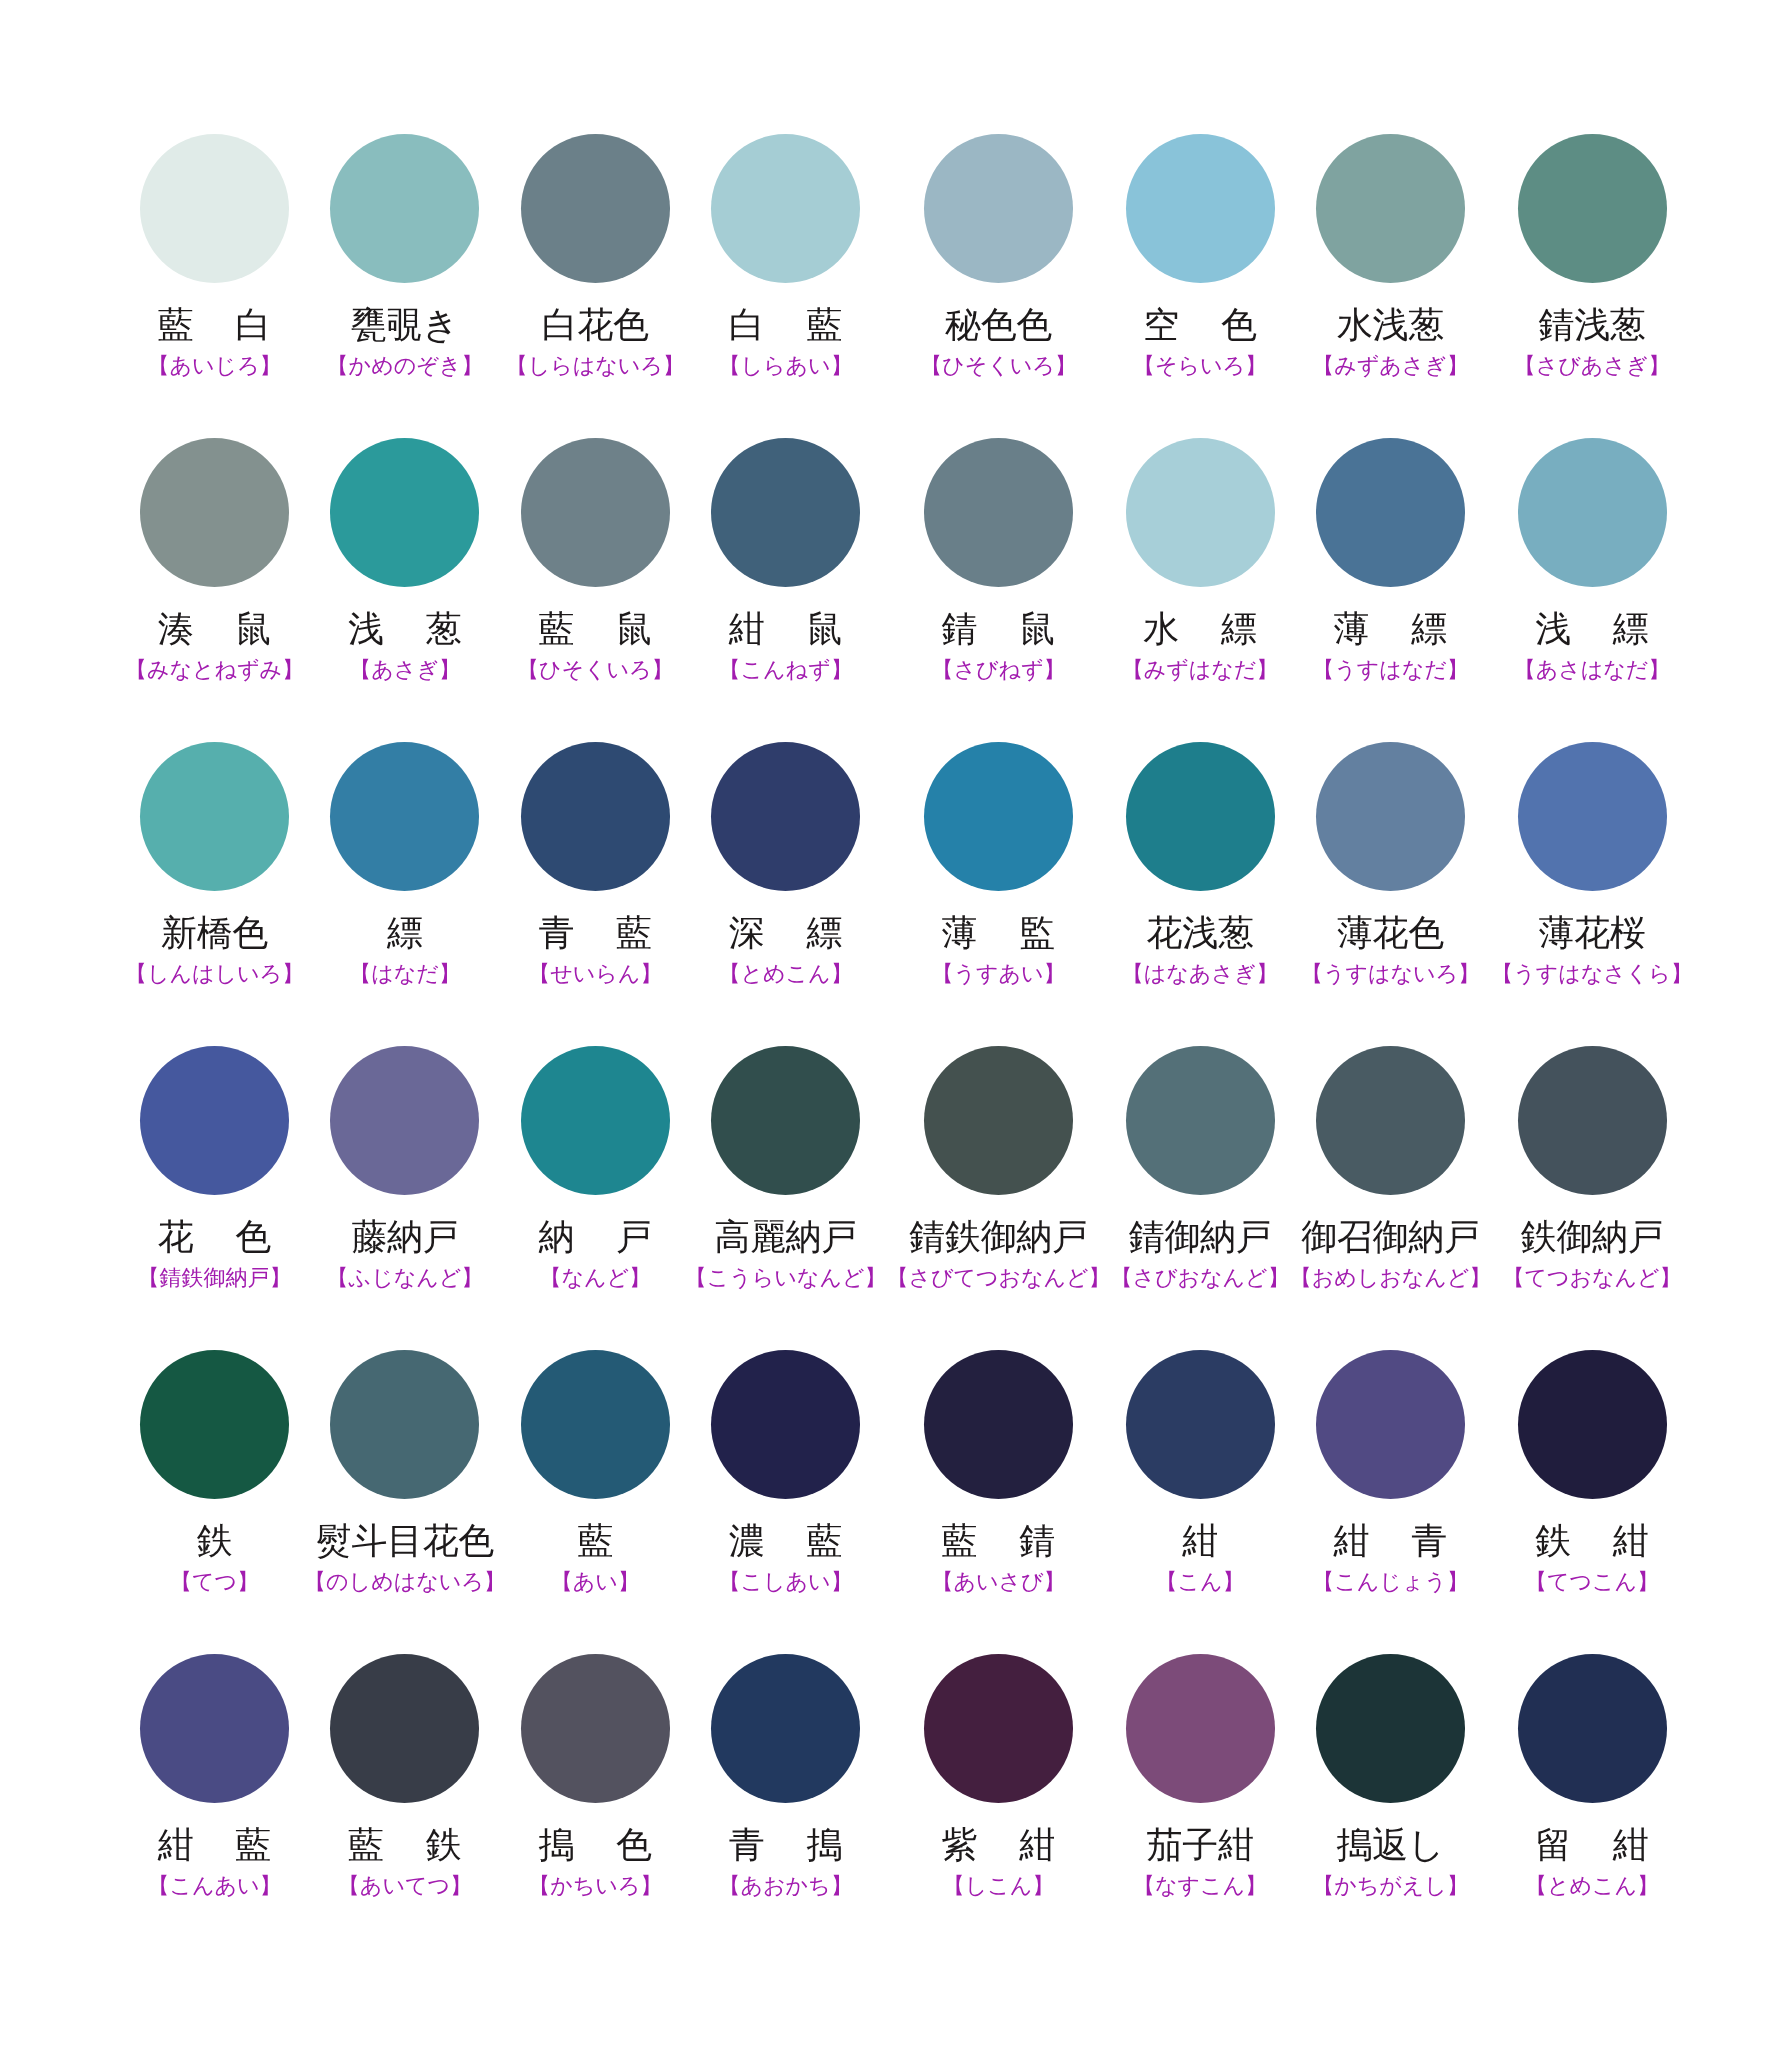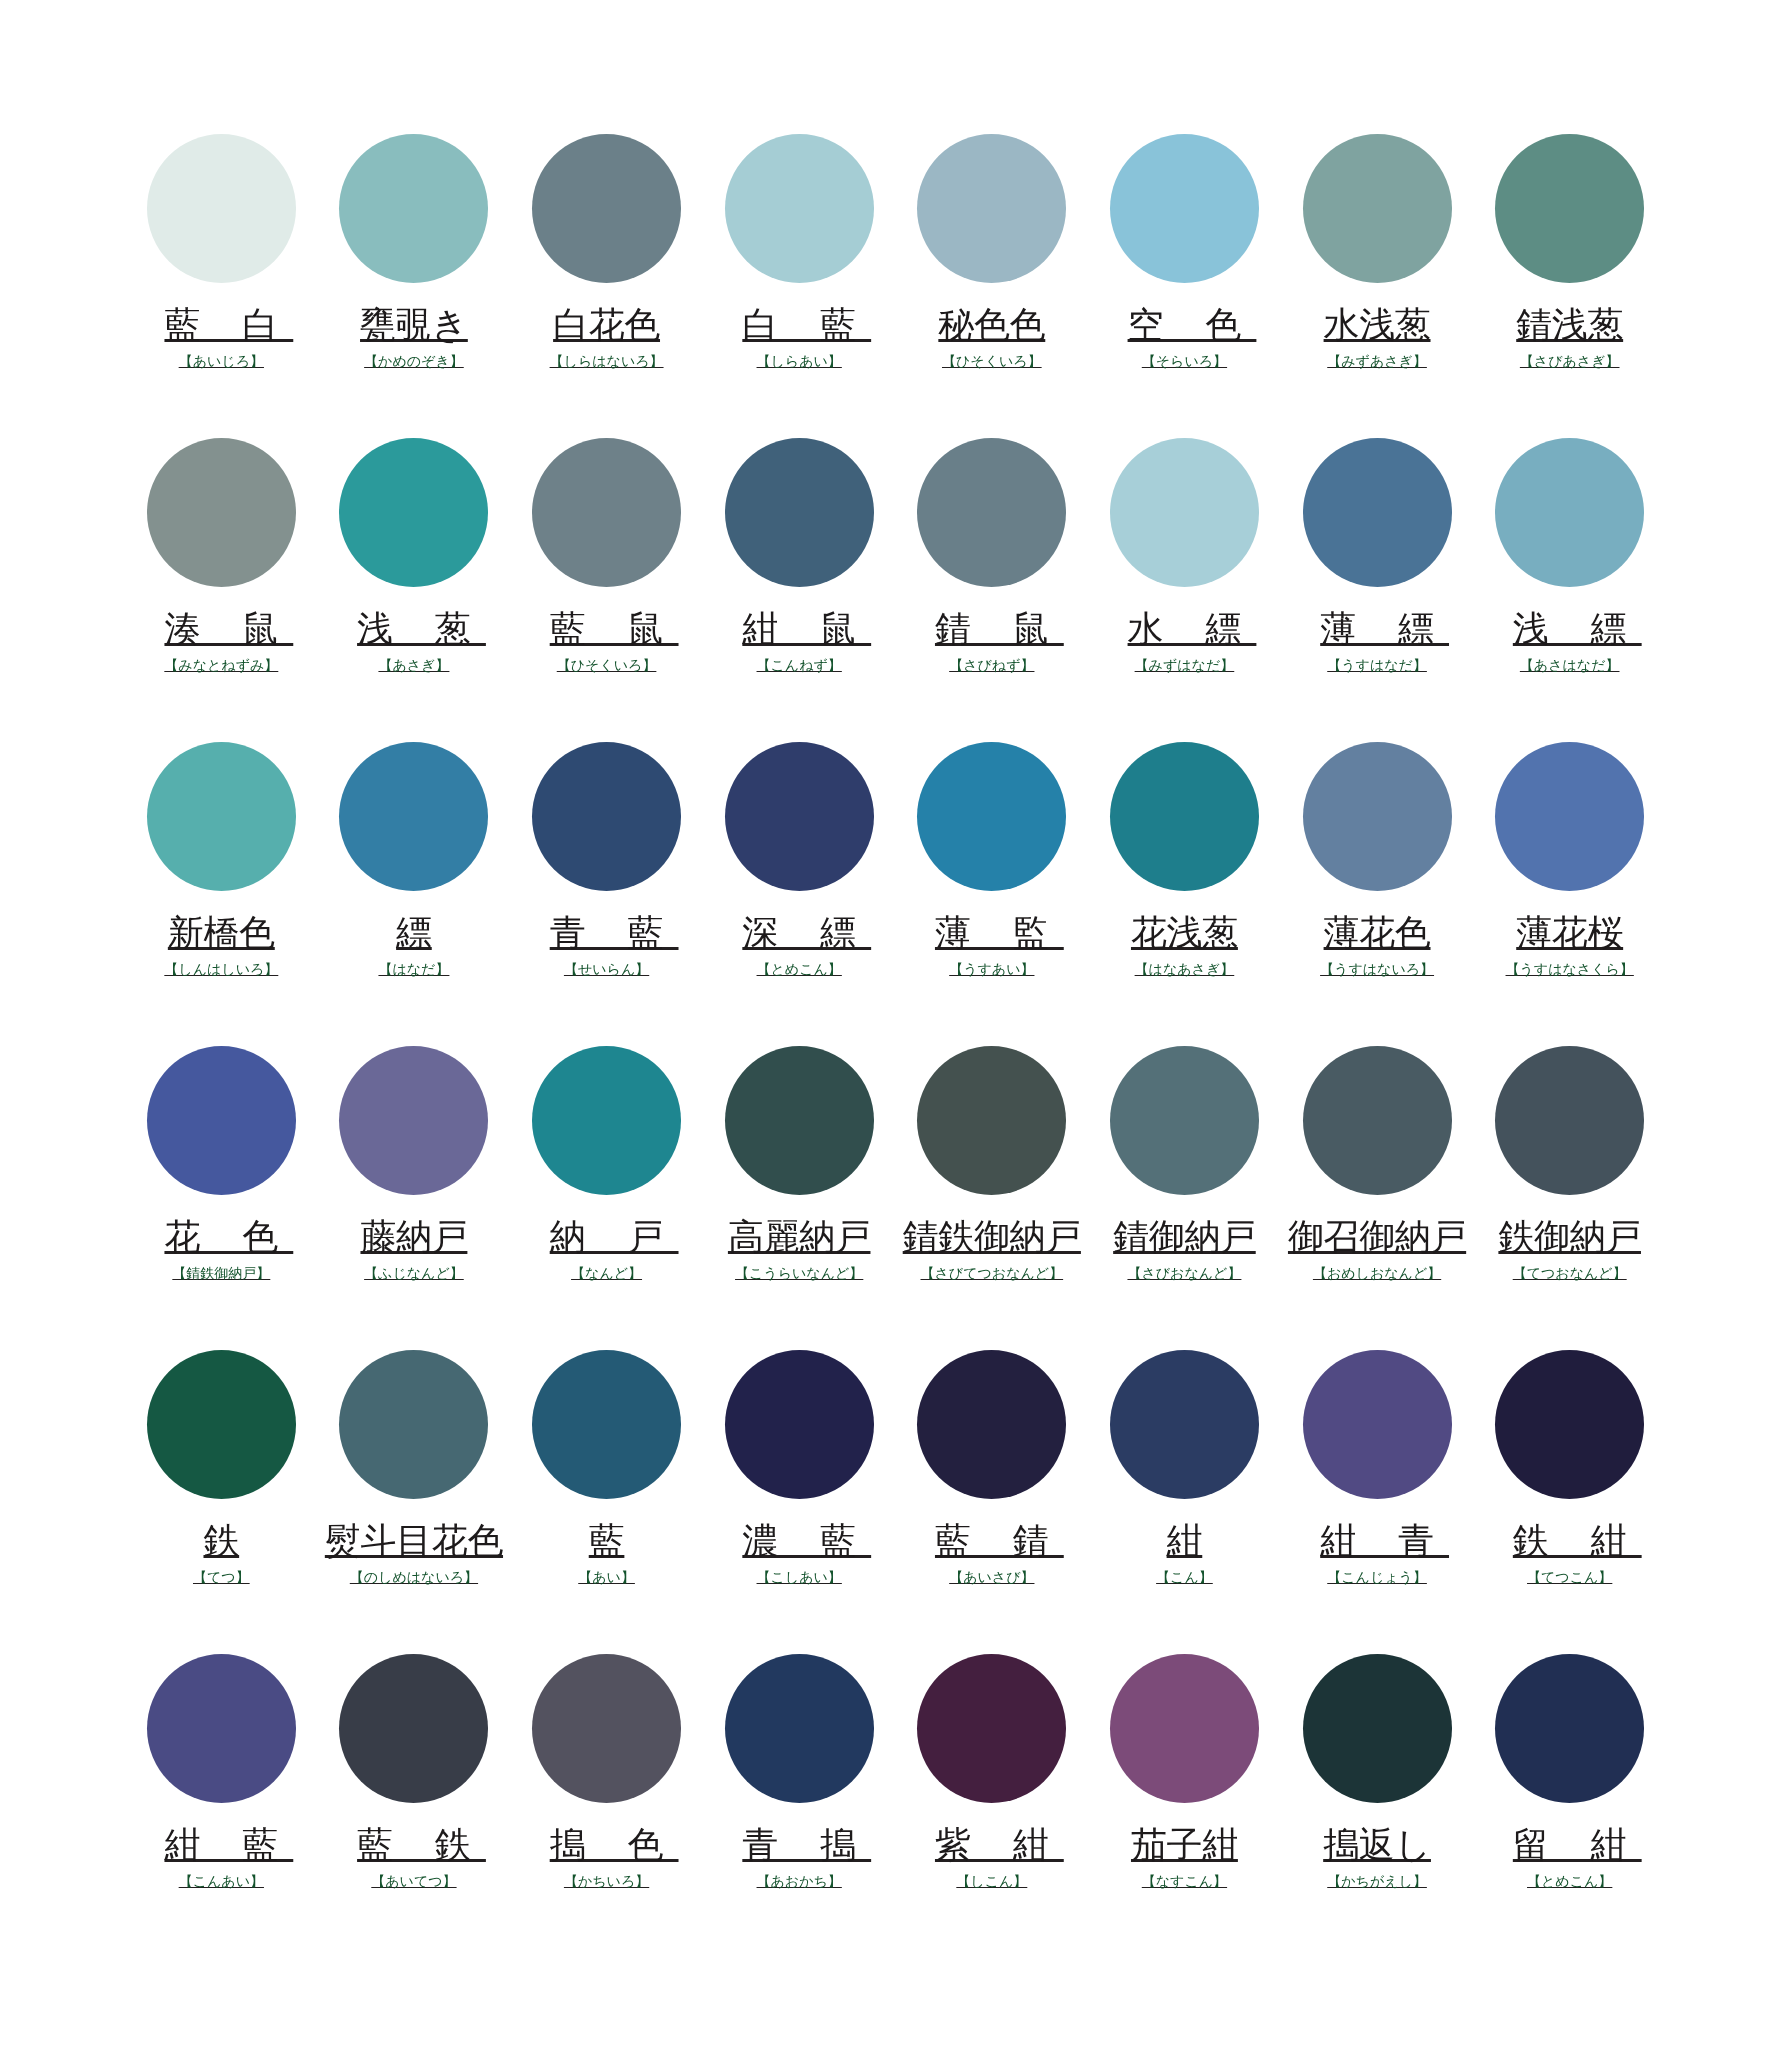--- a/index.html
+++ b/index.html
@@ -15,21 +15,20 @@
     font-family: "DejaVu Sans", "Liberation Sans", sans-serif;
     color: #231f20;
     overflow: hidden;
   }
   .sheet {
     width: 1791px;
     height: 2057px;
     padding: 134px 125px 99px 125px;
     display: flex;
     flex-direction: column;
-    text-decoration: underline;
   }
   .grid {
     display: grid;
     grid-template-columns: repeat(8, 1fr);
     grid-auto-rows: 304px;
     column-gap: 0px;
     row-gap: 0px;
     width: 100%;
   }
   .swatch {
@@ -51,24 +50,24 @@
     letter-spacing: 0.01em;
     white-space: nowrap;
     font-weight: 400;
     color: #1d1a1b;
     font-family: "DejaVu Serif", "Liberation Serif", serif;
   }
   .name.sp2 { letter-spacing: 0.42em; text-indent: 0.42em; }
   .name.tight { letter-spacing: -0.01em; }
   .reading {
     margin-top: 10.7px;
-    font-size: 14px;
+    font-size: 22px;
     line-height: 1.1;
     white-space: nowrap;
-    color: #14532d;
+    color: #a21caf;
     font-family: "DejaVu Serif", "Liberation Serif", serif;
   }
 </style>
 </head>
 <body>
 
 <div class="sheet">
   <div class="grid" id="grid">
       <div class="swatch">
         <div class="disc" style="background: rgb(224, 235, 232);"></div>

